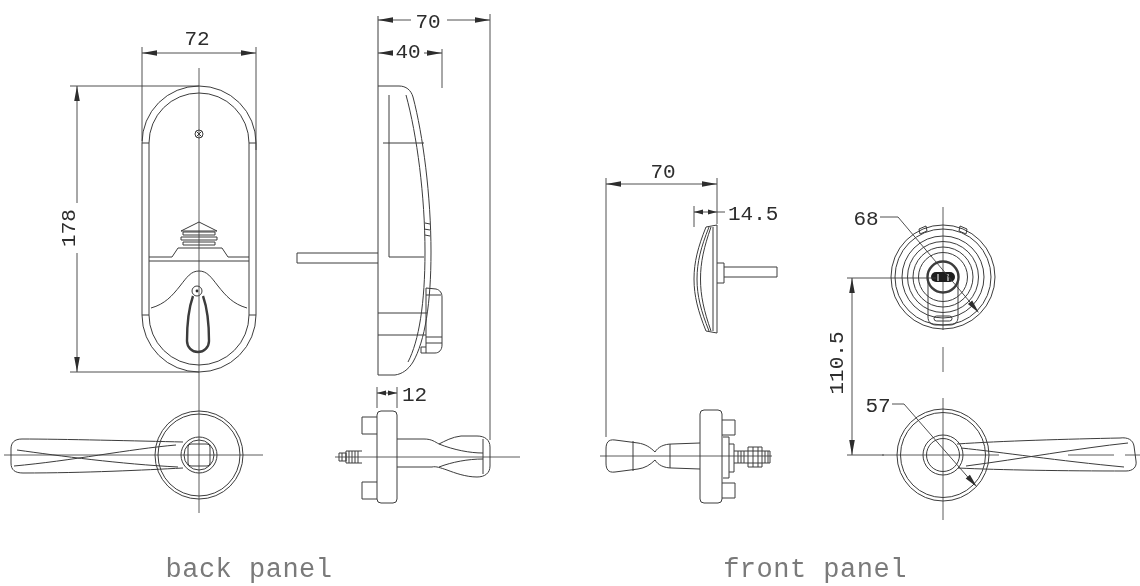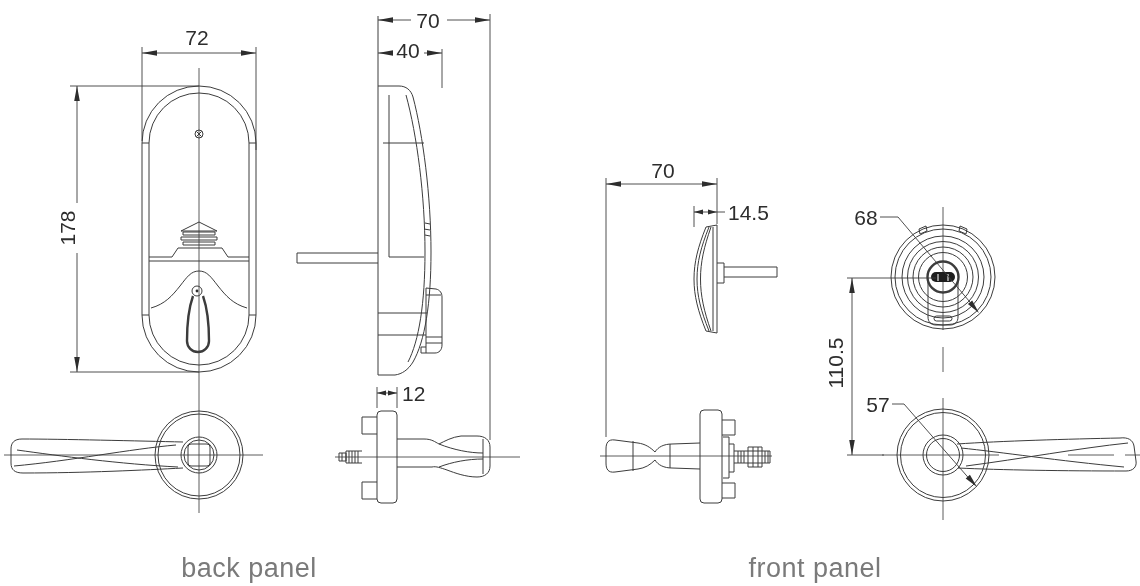--- a/index.html
+++ b/index.html
@@ -1,17 +1,17 @@
 <!DOCTYPE html>
 <html style="--line: #3c3c3c; --centerline: #4a4a4a; --dim-text: #2d2d2d; --label-text: #7a7a7a; --bg: #ffffff; --keyway: #1e1e1e;"><head>
 <meta charset="utf-8">
 <style>
   html,body{margin:0;padding:0;background:#fff;}
   .stage{position:relative;width:1140px;height:586px;background:var(--bg,#ffffff);overflow:hidden;
-         font-family:Liberation Sans, sans-serif;}
+         font-family:Liberation Mono, monospace;}
   svg{display:block}
   .ln{fill:none;stroke:var(--line,#3c3c3c);stroke-width:1;}
   .ln-thick{fill:none;stroke:var(--line,#3c3c3c);stroke-width:2.4;}
   .cl{fill:none;stroke:var(--centerline,#4a4a4a);stroke-width:0.9;}
   .dl{fill:none;stroke:var(--line,#3c3c3c);stroke-width:0.9;}
   .ar{fill:var(--dim-text,#2d2d2d);stroke:none;}
   text.dim{font-size:21px;fill:var(--dim-text,#2d2d2d);}
   text.lbl{font-size:27px;fill:var(--label-text,#7a7a7a);letter-spacing:0.5px;}
   .kw{fill:var(--keyway,#1e1e1e);stroke:none;}
   .kwt{fill:none;stroke:rgba(255,255,255,0.8);stroke-width:1.3;}

